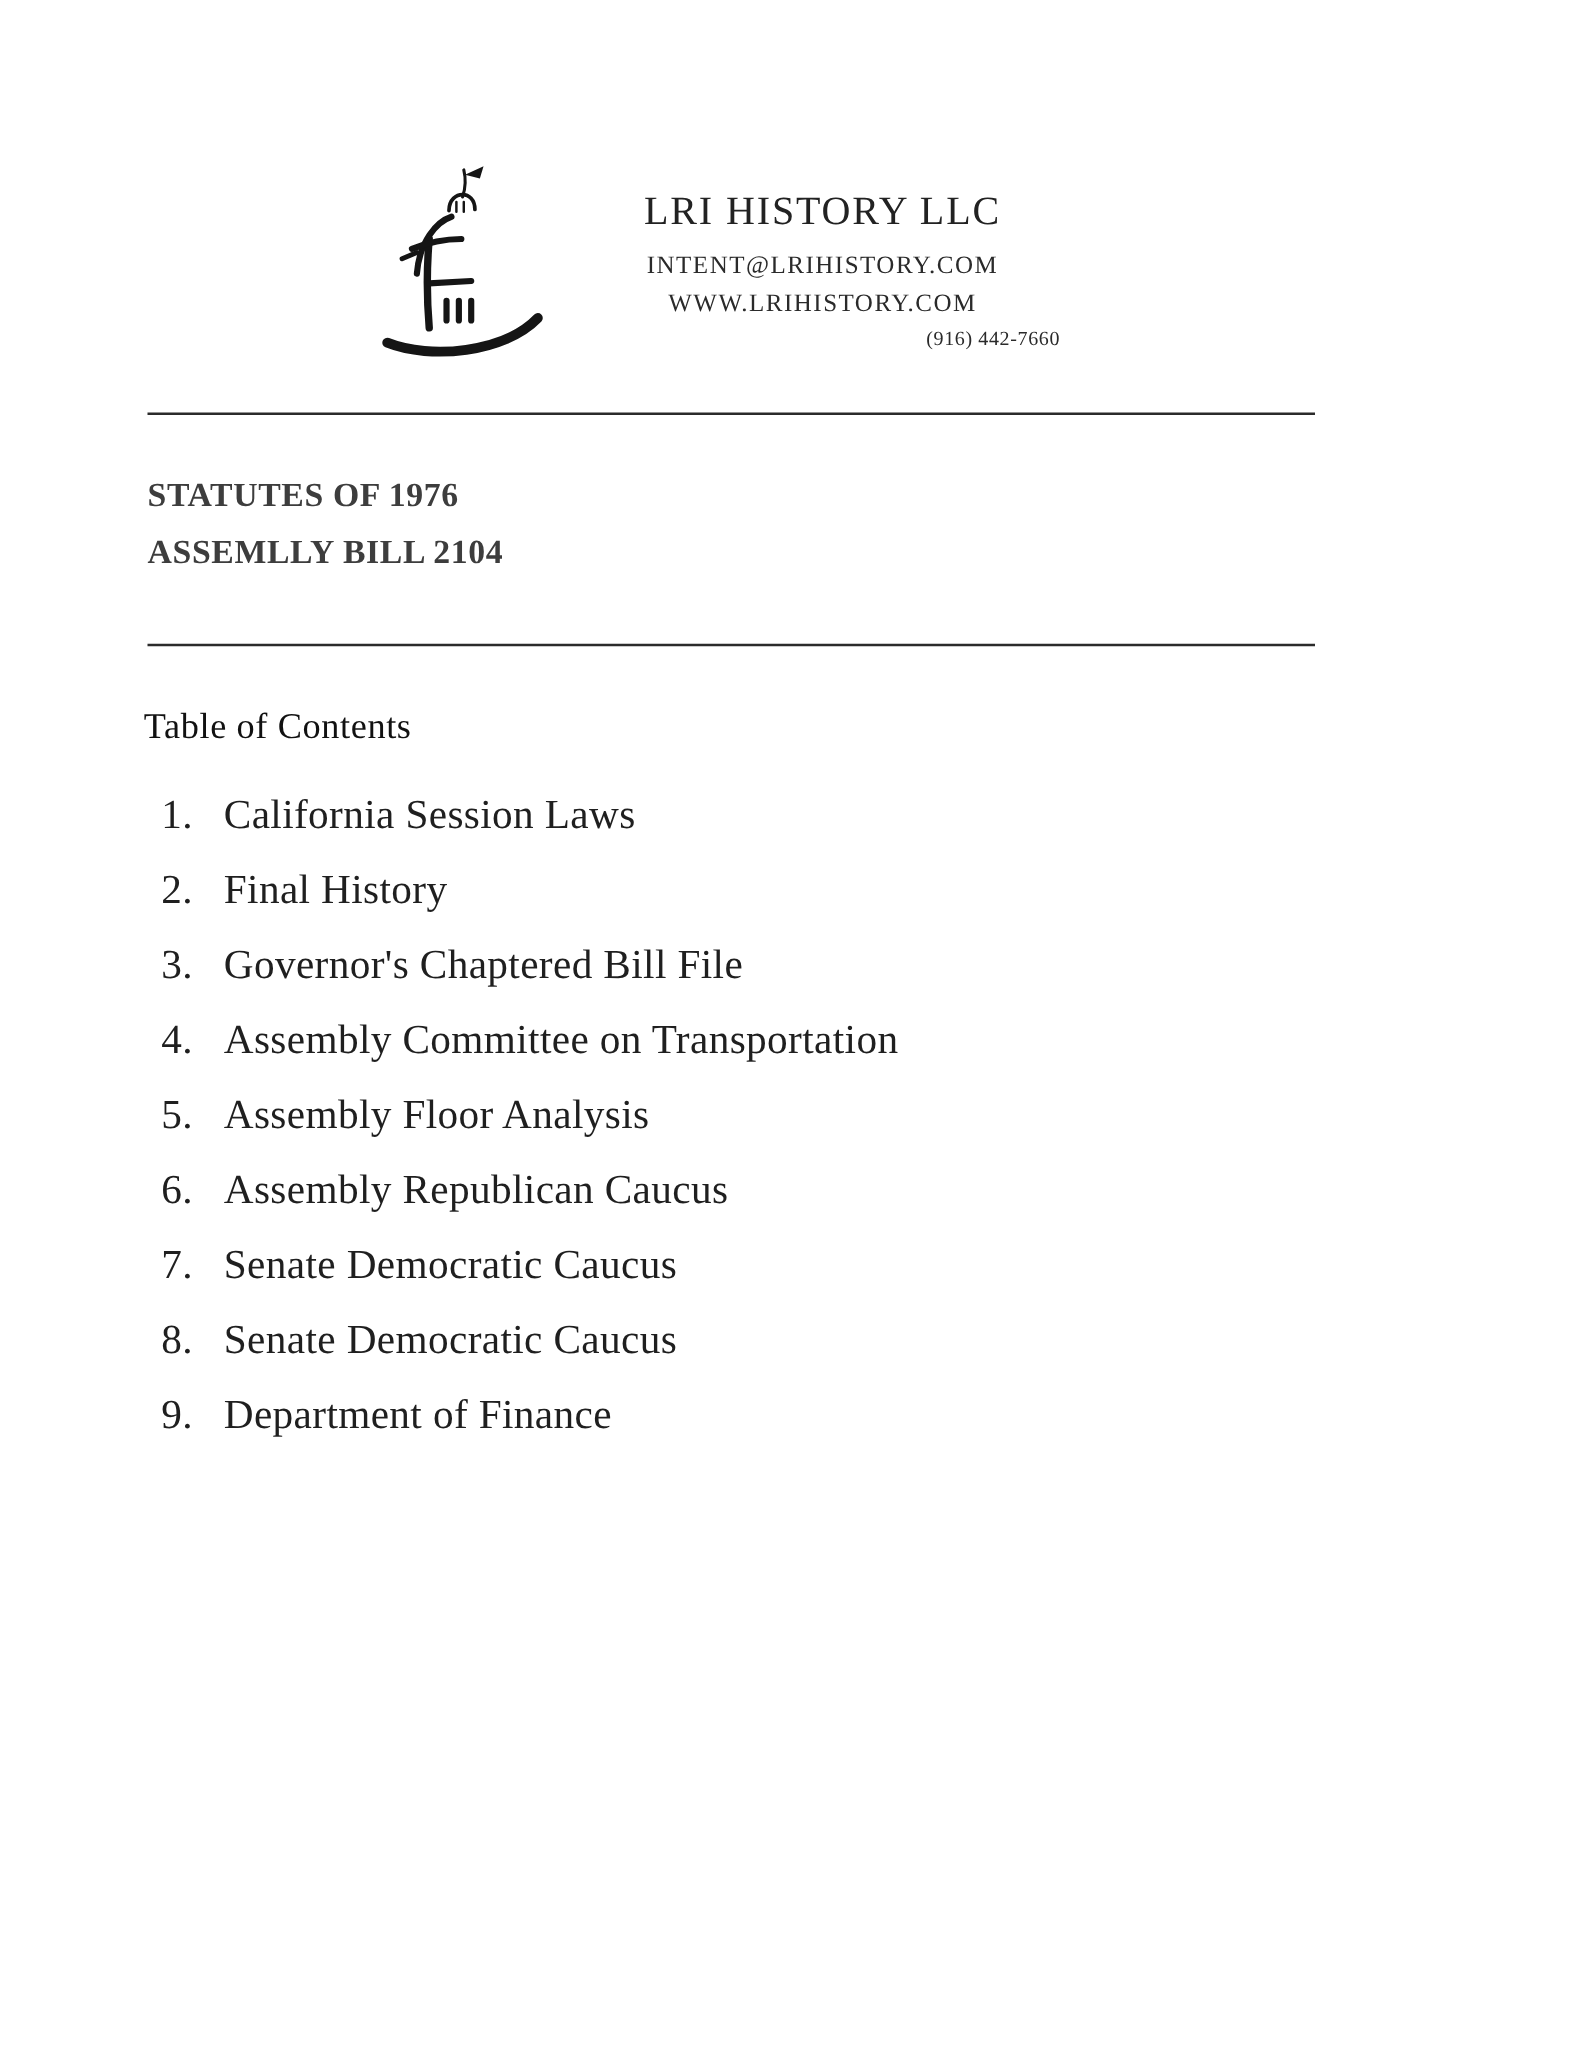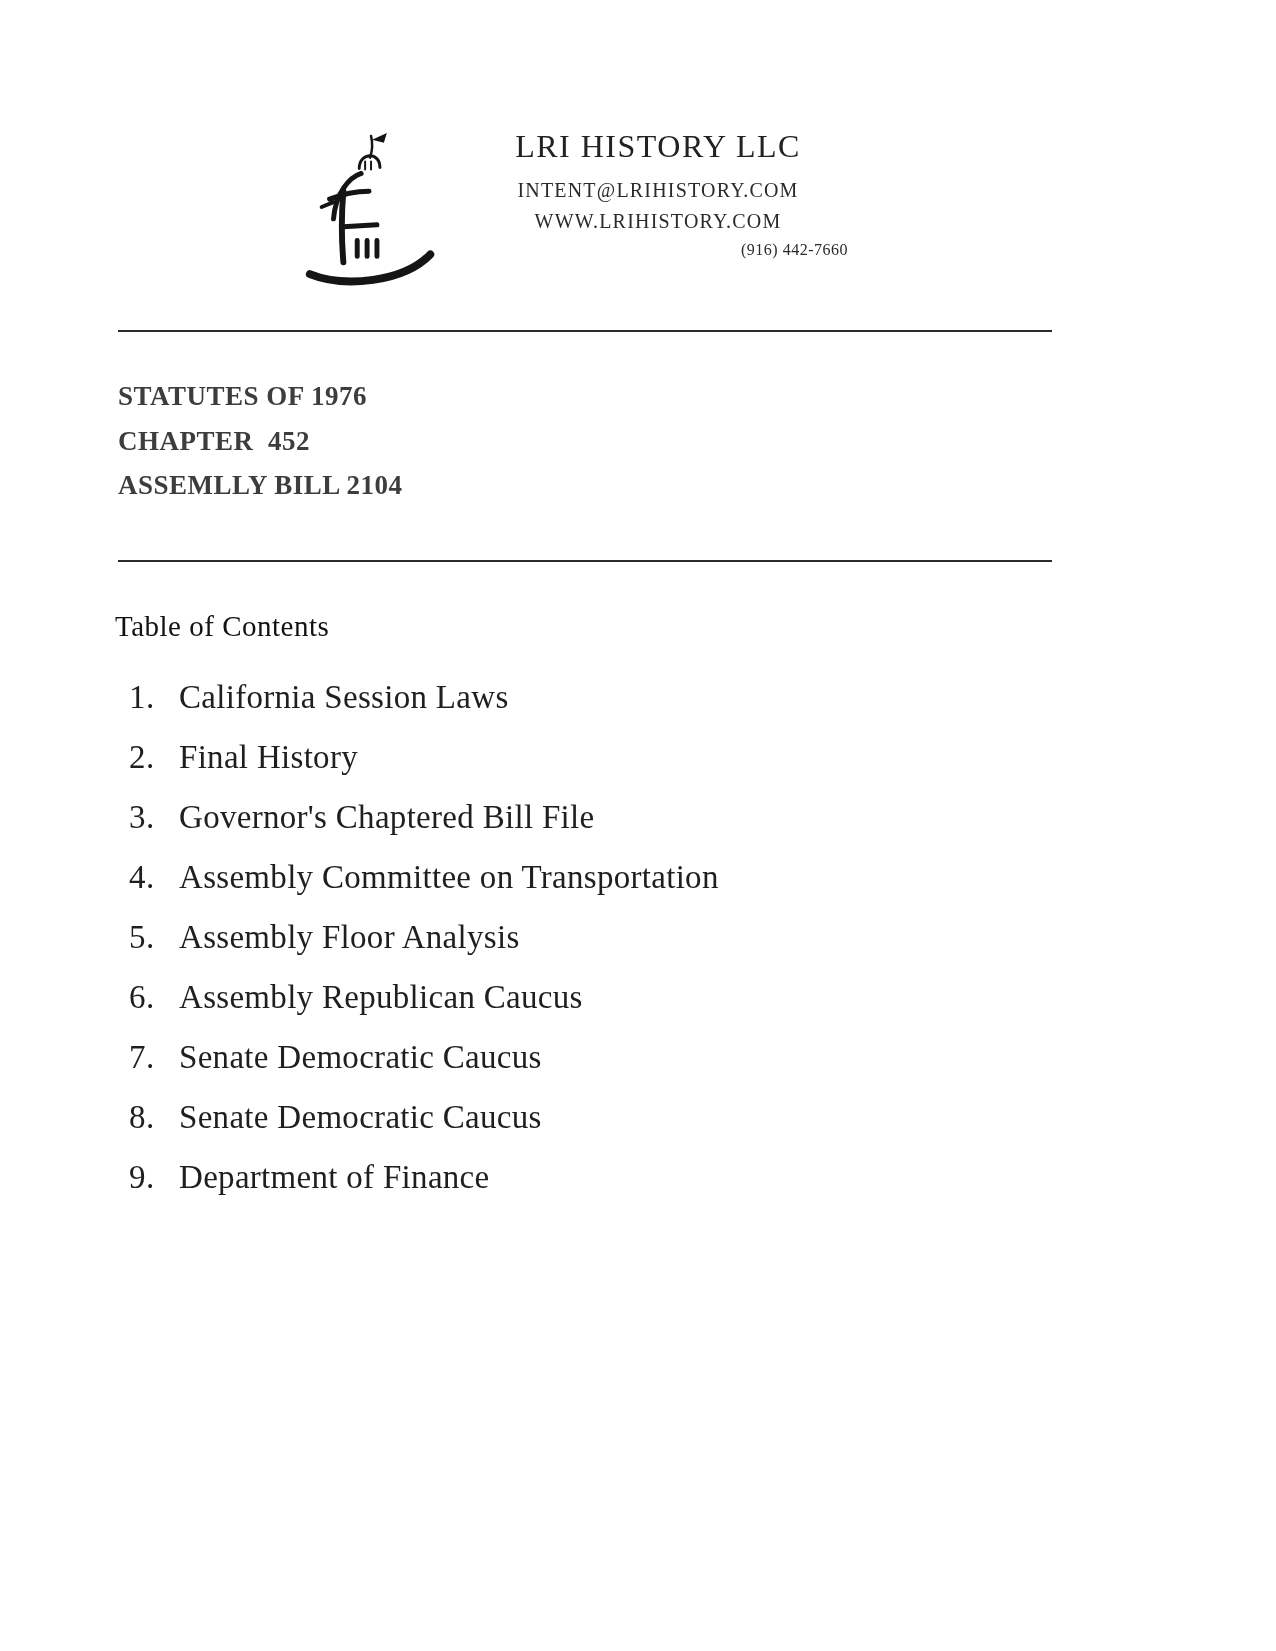--- a/index.html
+++ b/index.html
@@ -24,20 +24,21 @@
     margin-left: 298px;
   }
   .logo {
     width: 152px;
     height: 158px;
     flex: 0 0 auto;
   }
   .letterhead-text {
     width: 380px;
     margin-left: 18px;
+    margin-top: 22px;
     text-align: center;
   }
   .company {
     font-size: 32px;
     letter-spacing: 1.5px;
     color: #222;
     margin-bottom: 14px;
   }
   .contact-line {
     font-size: 20px;
@@ -140,21 +141,20 @@
       <div class="contact-line">INTENT@LRIHISTORY.COM</div>
       <div class="contact-line">WWW.LRIHISTORY.COM</div>
       <div class="phone">(916) 442-7660</div>
     </div>
   </header>
 
   <hr class="rule rule-top">
 
   <section class="statutes">
     <div class="statute-line">STATUTES OF 1976</div>
-    <div class="statute-line">CHAPTER  452</div>
     <div class="statute-line">ASSEMLLY BILL 2104</div>
   </section>
 
   <hr class="rule rule-mid">
 
   <section class="toc">
     <h2 class="toc-title">Table of Contents</h2>
     <ol class="toc-list">
       <li>California Session Laws</li>
       <li>Final History</li>

